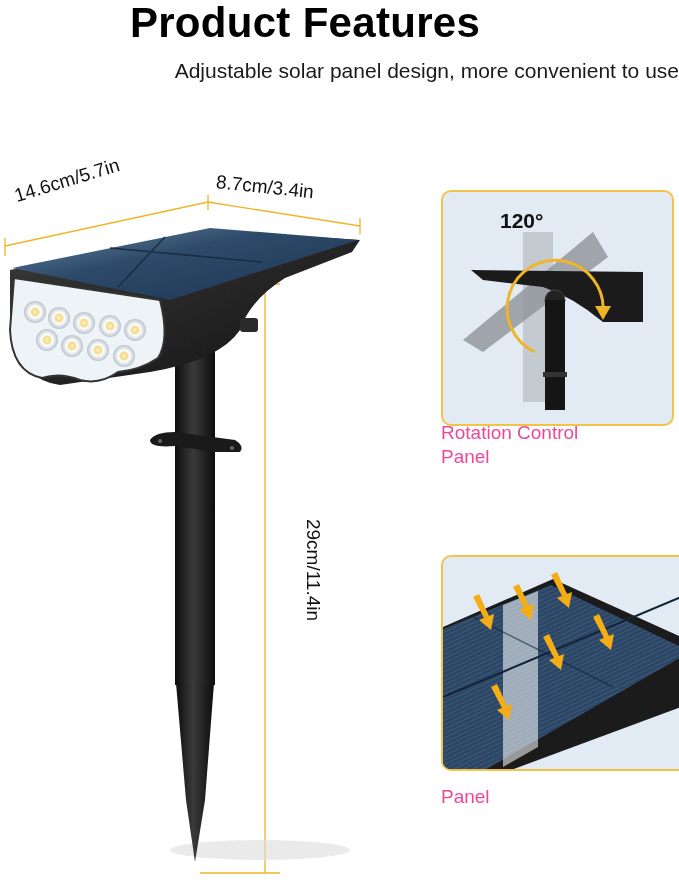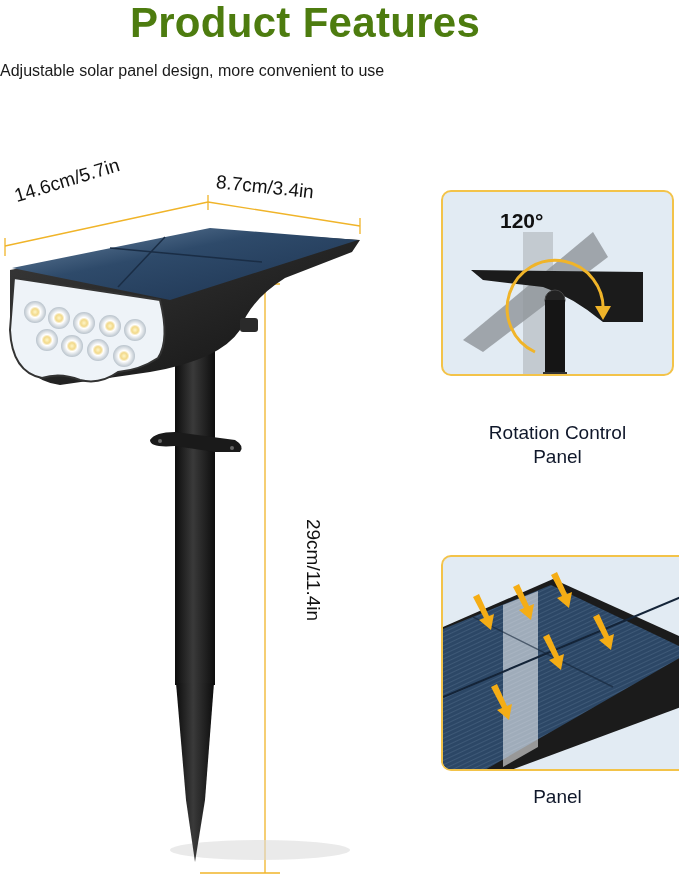--- a/index.html
+++ b/index.html
@@ -2,48 +2,48 @@
 <html><head>
   <meta charset="utf-8">
   <style>
     * { box-sizing: border-box; margin: 0; padding: 0; }
     html, body { width: 679px; height: 880px; background: #ffffff; overflow: hidden; }
     body { position: relative; font-family: "Liberation Sans", sans-serif; }
 
     .title {
       position: absolute; left: 0; width: 610px; top: 0; text-align: center;
       font-family: "Liberation Sans", sans-serif; font-weight: bold;
-      font-size: 42px; color: #4d7c0f; letter-spacing: 0.3px; line-height: 46px;
+      font-size: 42px; color: #000000; letter-spacing: 0.3px; line-height: 46px;
     }
     .subtitle {
-      position: absolute; left: 0; width: 679px; top: 58px; text-align: left;
-      font-size: 16px; color: #1a1a1a; line-height: 26px;
+      position: absolute; left: 0; width: 679px; top: 58px; text-align: right;
+      font-size: 21px; color: #1a1a1a; line-height: 26px;
     }
 
     .dim-label {
       position: absolute; font-size: 19px; color: #111; white-space: nowrap; line-height: 20px;
     }
     .dim-w { left: 18px; top: 186px; transform: rotate(-17deg); transform-origin: left bottom; }
     .dim-d { left: 215px; top: 172px; transform: rotate(6deg); transform-origin: left bottom; }
     .dim-h { left: 262px; top: 560px; transform: rotate(90deg); transform-origin: center; }
 
     .main-illus { position: absolute; left: 0; top: 150px; width: 420px; height: 730px; }
 
     .feature-box {
       position: absolute; left: 441px; width: 238px; height: 222px;
       border: 2px solid #f3c349; border-radius: 10px 10px 10px 10px;
       border-right: none; border-top-right-radius: 0; border-bottom-right-radius: 0;
       background: #e2ebf3; overflow: hidden;
     }
-    .box-rot { top: 190px; height: 186px; border-right: 2px solid #f3c349; border-radius: 10px; width: 233px; }
+    .box-rot { top: 190px; height: 236px; border-right: 2px solid #f3c349; border-radius: 10px; width: 233px; }
     .box-solar { top: 555px; height: 216px; }
 
     .feature-caption {
-      position: absolute; left: 441px; width: 233px; text-align: center;
-      font-size: 19px; color: #0f172a; line-height: 24px;
+      position: absolute; left: 441px; width: 233px; text-align: left;
+      font-size: 19px; color: #ec4899; line-height: 24px;
     }
     .cap-rot { top: 421px; }
     .cap-solar { top: 785px; }
 
     .deg-label {
       position: absolute; left: 57px; top: 17px; font-size: 21px; font-weight: bold; color: #111;
     }
     svg { display: block; }
   </style>
 </head>

